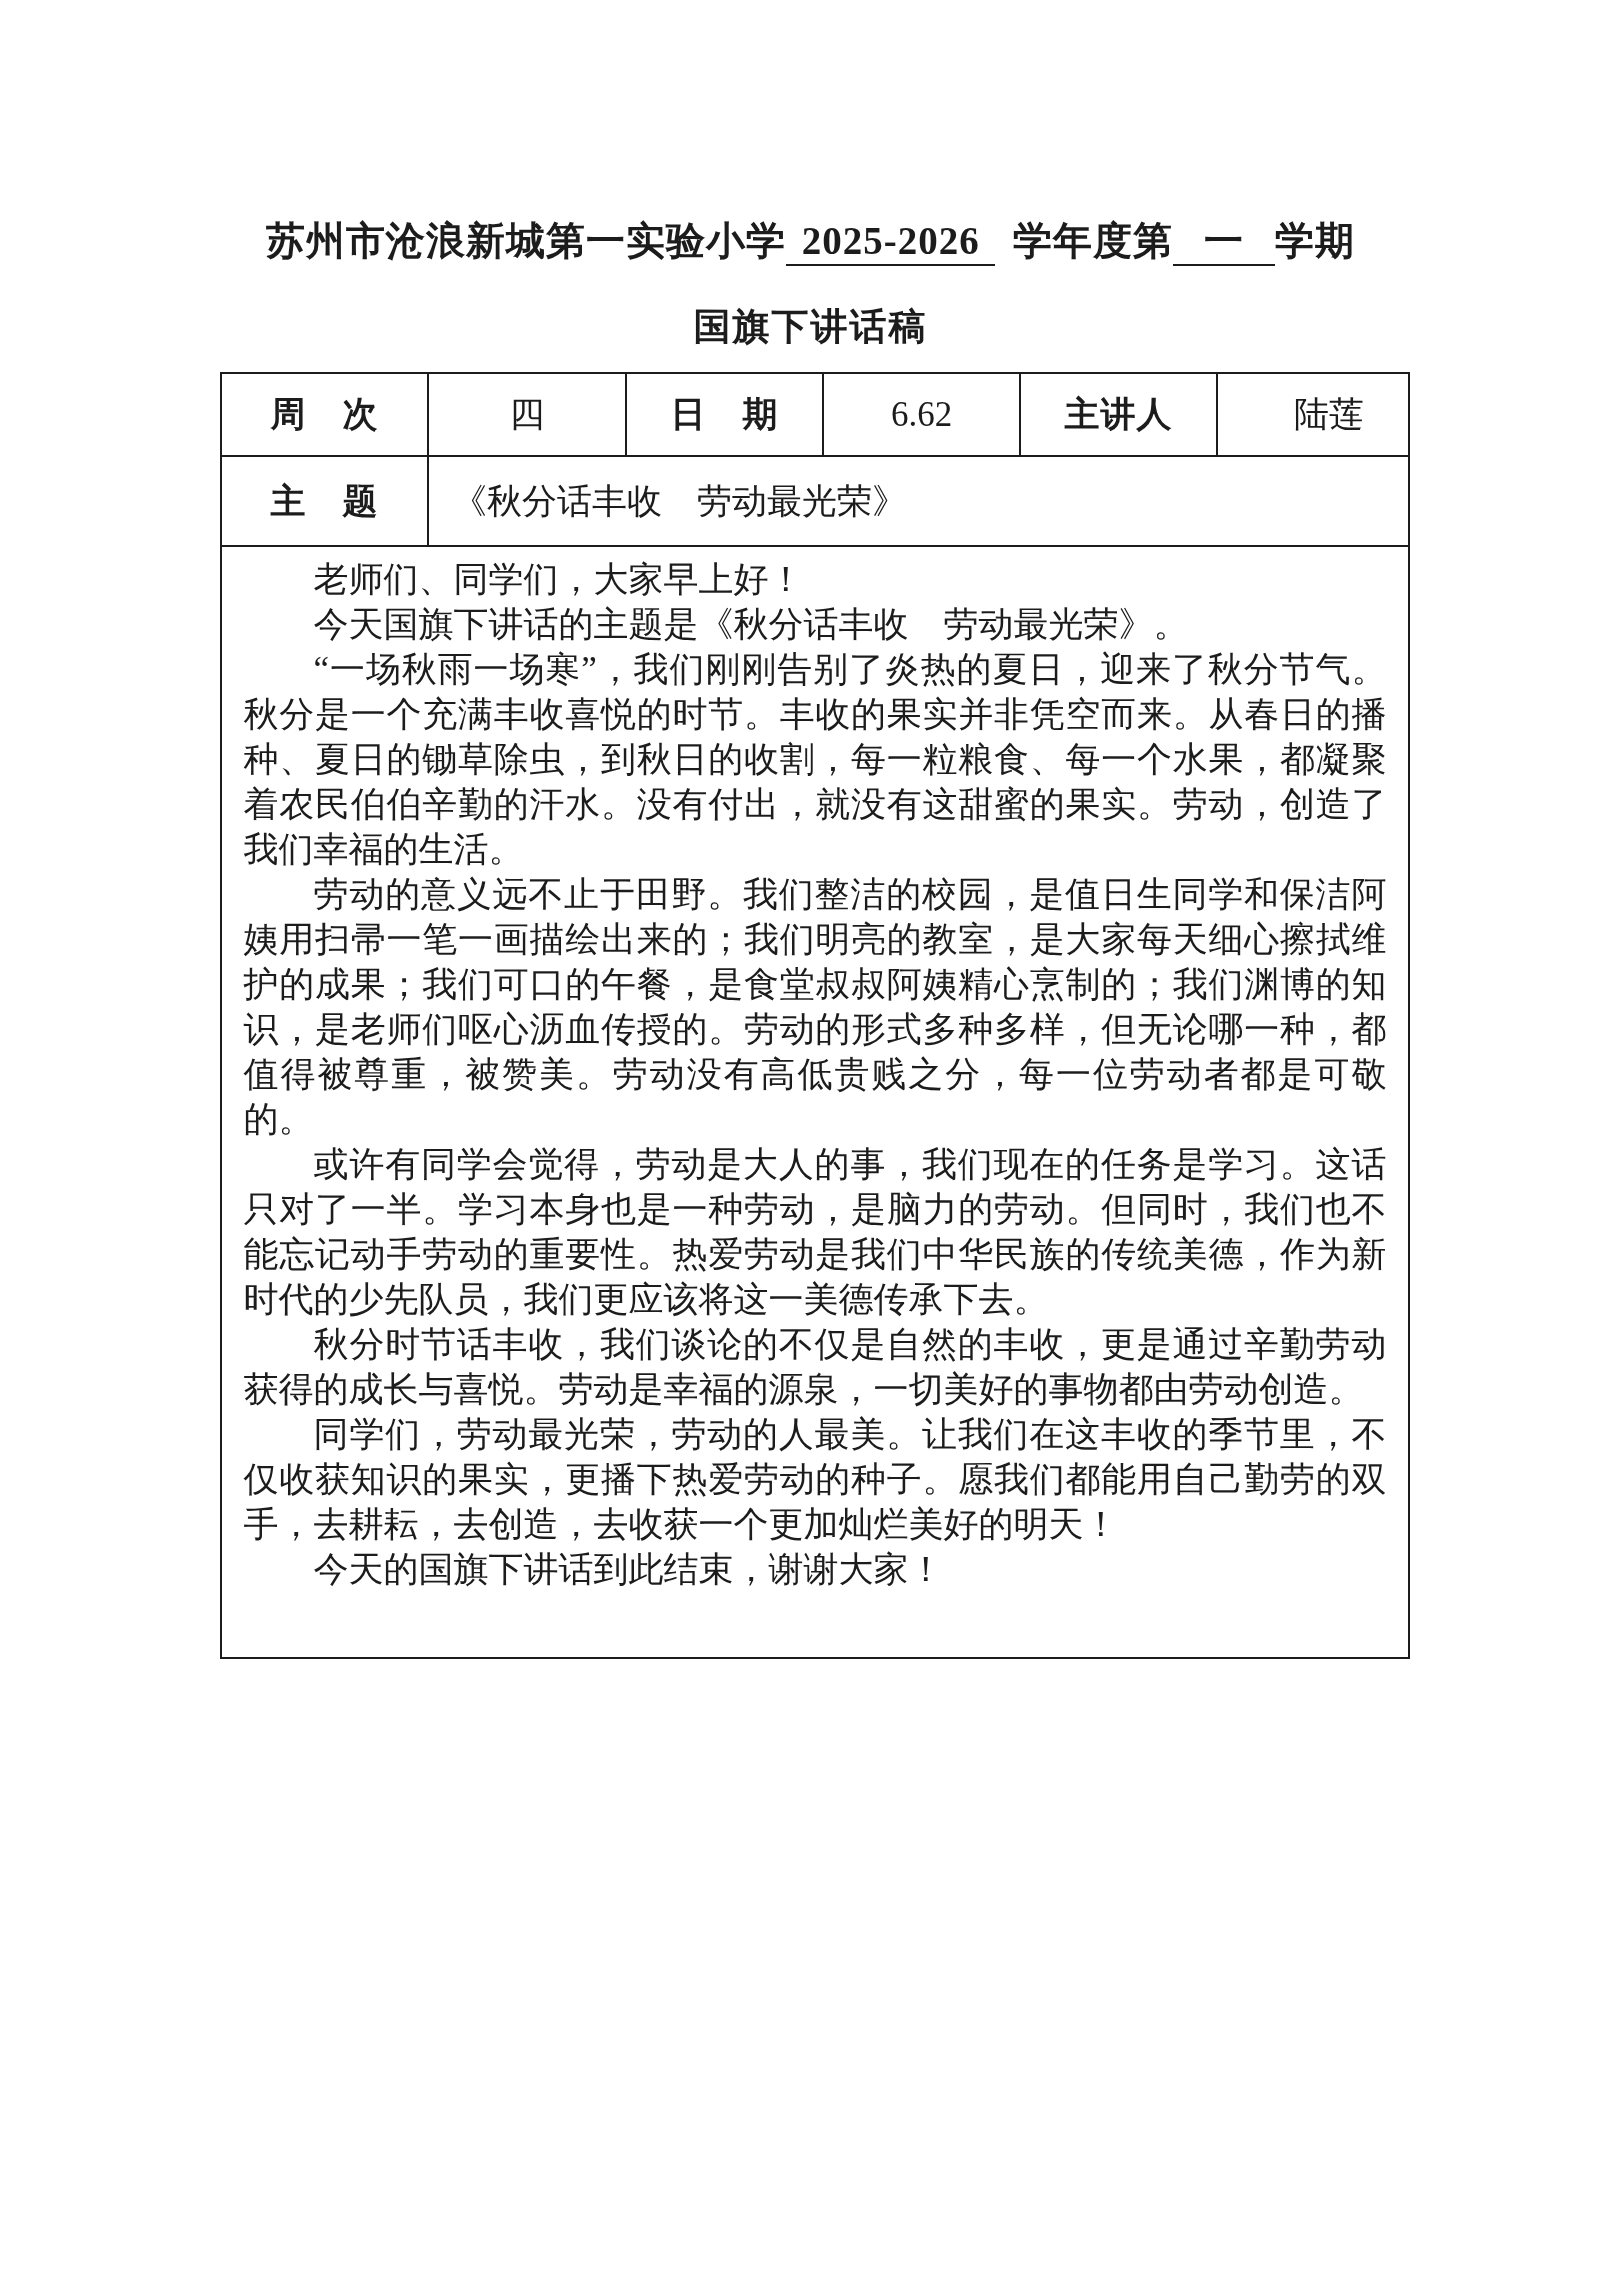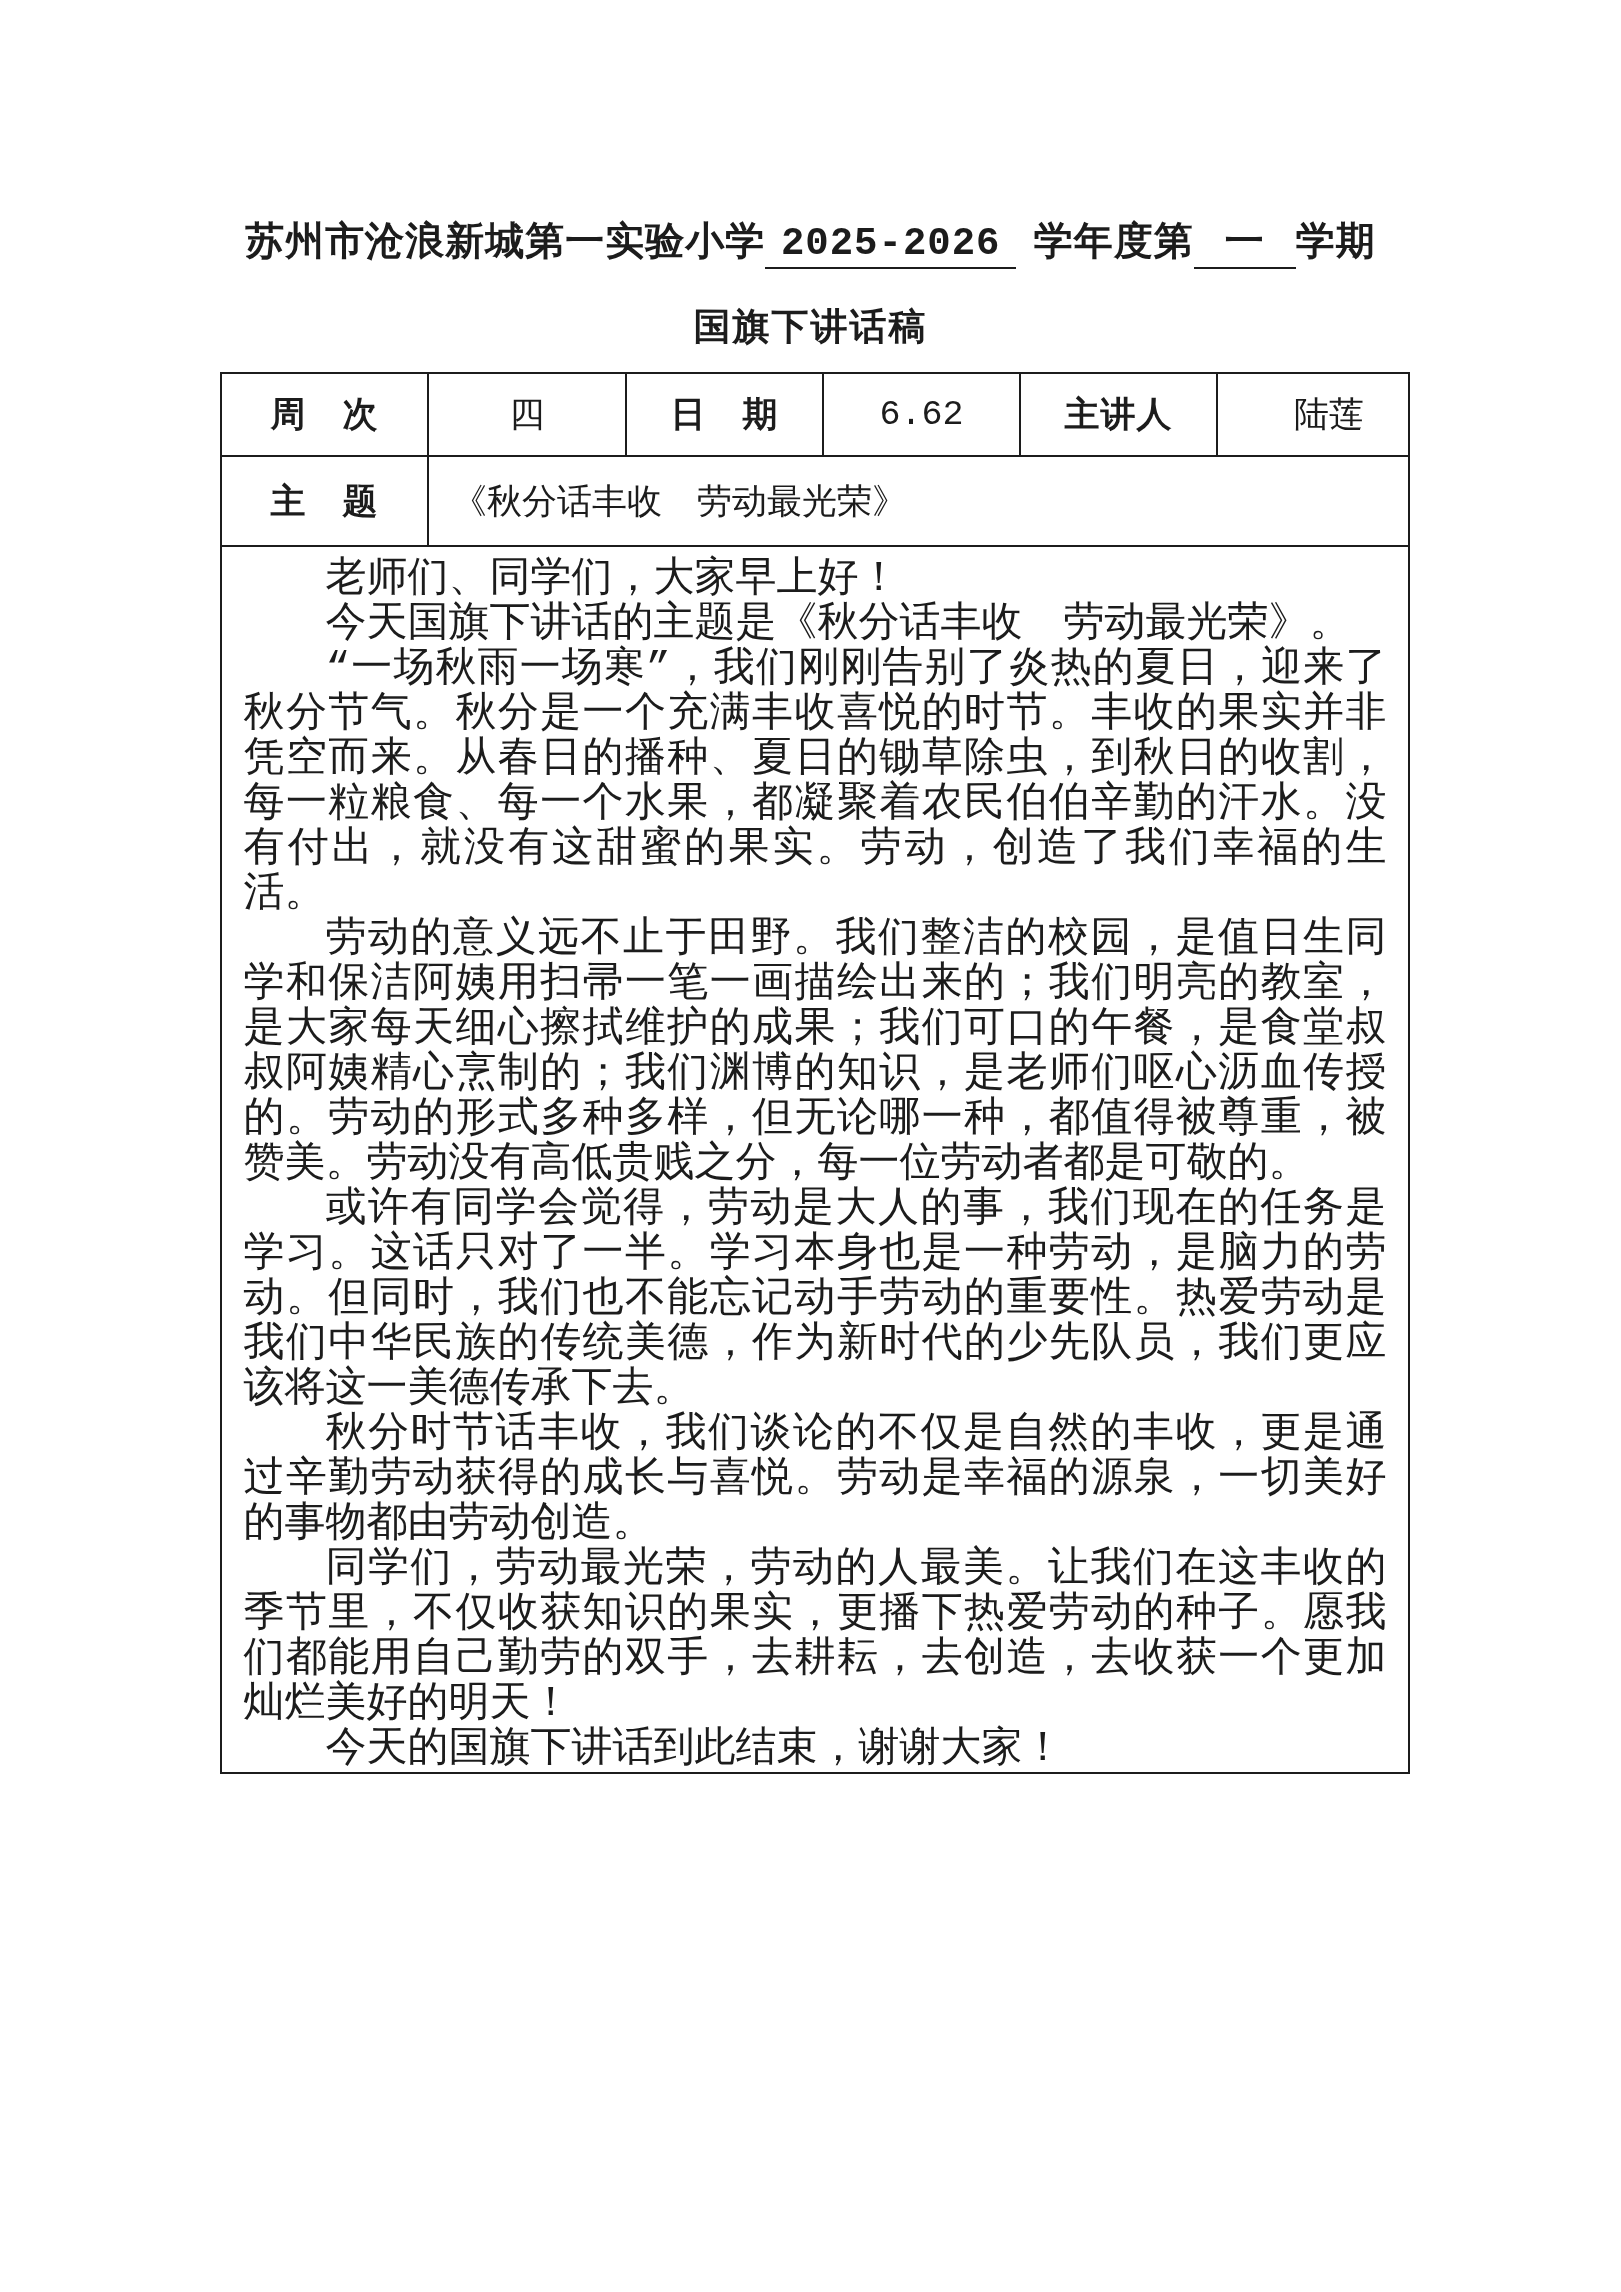--- a/index.html
+++ b/index.html
@@ -6,21 +6,21 @@
     margin: 0;
     padding: 0;
     background: #ffffff;
   }
   .page {
     position: relative;
     width: 1621px;
     height: 1917px;
     background: #ffffff;
     color: #1c1c1c;
-    font-family: Liberation Mono, monospace;
+    font-family: Liberation Serif, serif;
     overflow: hidden;
   }
   .doc-title {
     position: absolute;
     top: 214px;
     left: 0;
     width: 100%;
     text-align: center;
     font-size: 39px;
     font-weight: 700;
@@ -85,21 +85,21 @@
     padding-left: 23px;
     font-size: 34px;
   }
   .body-cell {
     height: 1100px;
     vertical-align: top !important;
     padding: 9.8px 21.6px 0 21.6px;
   }
   .body-cell p {
     margin: 0;
-    font-size: 41px;
+    font-size: 35px;
     line-height: 45px;
     font-weight: 400;
     text-indent: 2em;
     text-align: justify;
   }
 </style>
 </head>
 <body>
 
 <div class="page">

